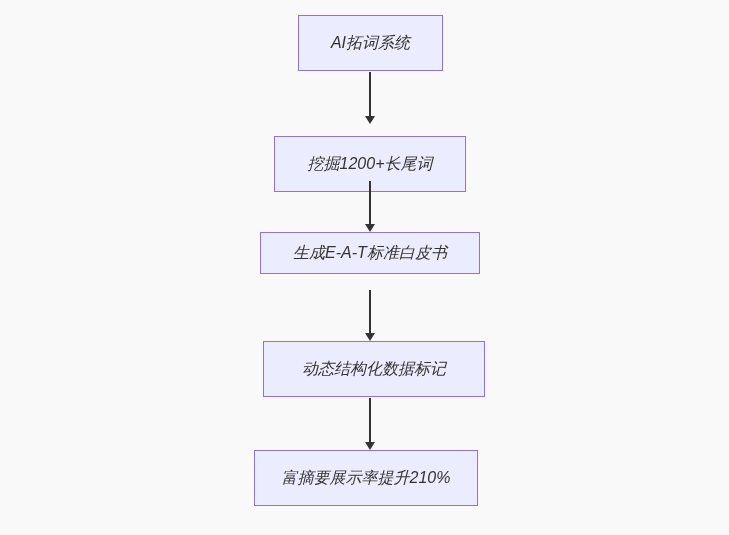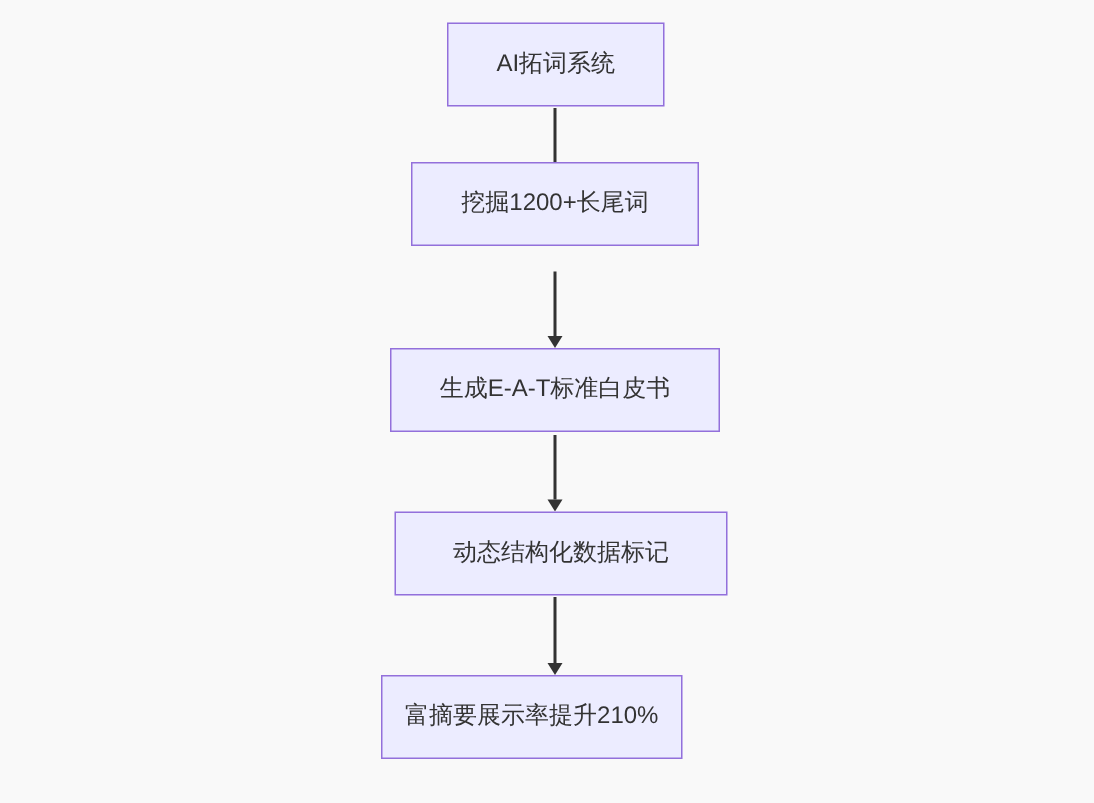--- a/index.html
+++ b/index.html
@@ -21,26 +21,27 @@
     background: #ECECFF;
     border: 1px solid #9370DB;
     color: #333333;
     font-size: 16px;
     line-height: 1.2;
     display: flex;
     align-items: center;
     justify-content: center;
     text-align: center;
     white-space: nowrap;
+    font-style: italic;
   }
   #node-a { left: 298px; top: 15px;  width: 145px; height: 56px; }
-  #node-b { left: 274px; top: 108px; width: 192px; height: 56px; }
-  #node-c { left: 260px; top: 232px; width: 220px; height: 56px; }
+  #node-b { left: 274px; top: 136px; width: 192px; height: 56px; }
+  #node-c { left: 260px; top: 232px; width: 220px; height: 42px; }
   #node-d { left: 263px; top: 341px; width: 222px; height: 56px; }
-  #node-e { left: 254px; top: 450px; width: 201px; height: 56px; }
+  #node-e { left: 254px; top: 450px; width: 224px; height: 56px; }
 
   .flow-arrow {
     position: absolute;
     left: 369px;
     width: 2px;
     background: #333333;
   }
   .flow-arrow::after {
     content: "";
     position: absolute;

